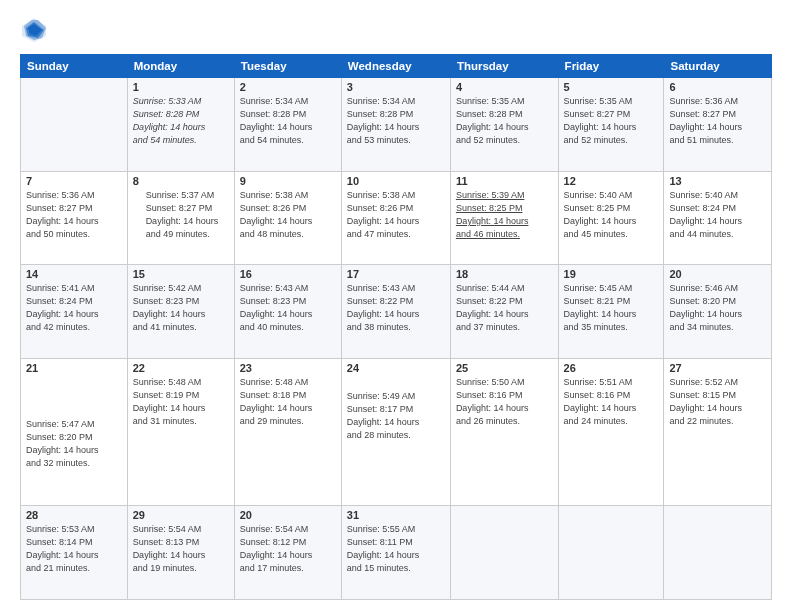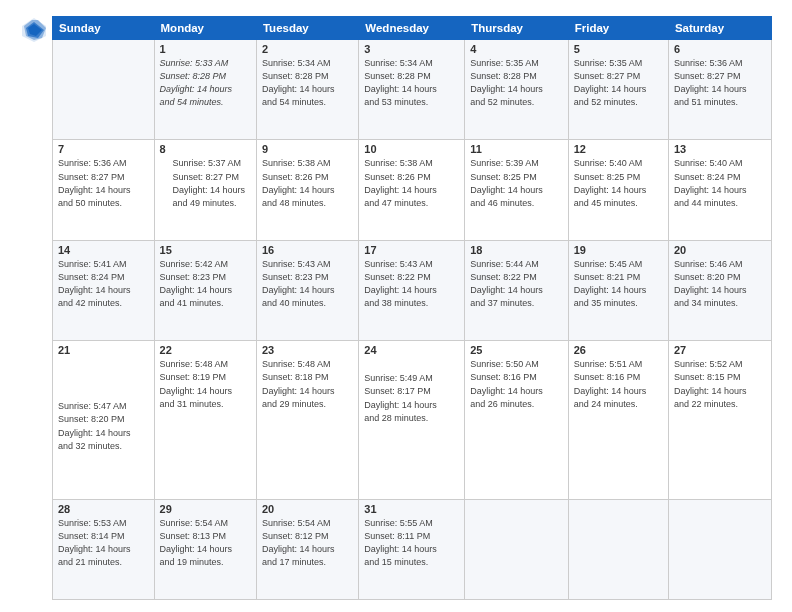--- a/index.html
+++ b/index.html
@@ -8,21 +8,21 @@
       background: #fff;
       width: 792px;
       height: 612px;
       overflow: hidden;
     }
     .page {
       width: 792px;
       height: 612px;
       padding: 16px 20px 12px 20px;
       display: flex;
-      flex-direction: row;
+      flex-direction: column;
     }
     .header {
       display: flex;
       justify-content: space-between;
       align-items: flex-start;
       margin-bottom: 10px;
     }
     .logo {
       display: flex;
       align-items: center;
@@ -211,21 +211,21 @@
           </td>
           <td>
             <span class="day-number">10</span>
             <div class="day-info" style="white-space: pre-line;">Sunrise: 5:38 AM
 Sunset: 8:26 PM
 Daylight: 14 hours
 and 47 minutes.</div>
           </td>
           <td>
             <span class="day-number">11</span>
-            <div class="day-info" style="white-space: pre-line;">Sunrise: 5:39 AM
+            <div class="day-info" style="white-space: pre-line; text-decoration: underline;">Sunrise: 5:39 AM
 Sunset: 8:25 PM
 Daylight: 14 hours
 and 46 minutes.</div>
           </td>
           <td>
             <span class="day-number">12</span>
             <div class="day-info" style="white-space: pre-line;">Sunrise: 5:40 AM
 Sunset: 8:25 PM
 Daylight: 14 hours
 and 45 minutes.</div>

